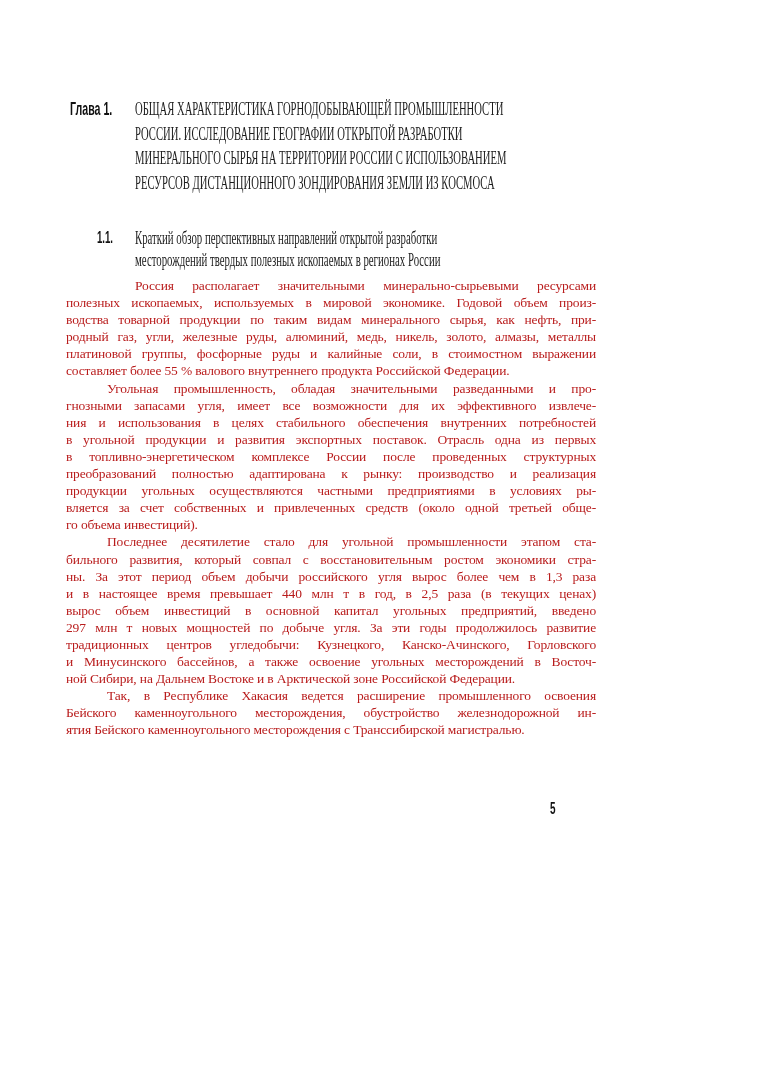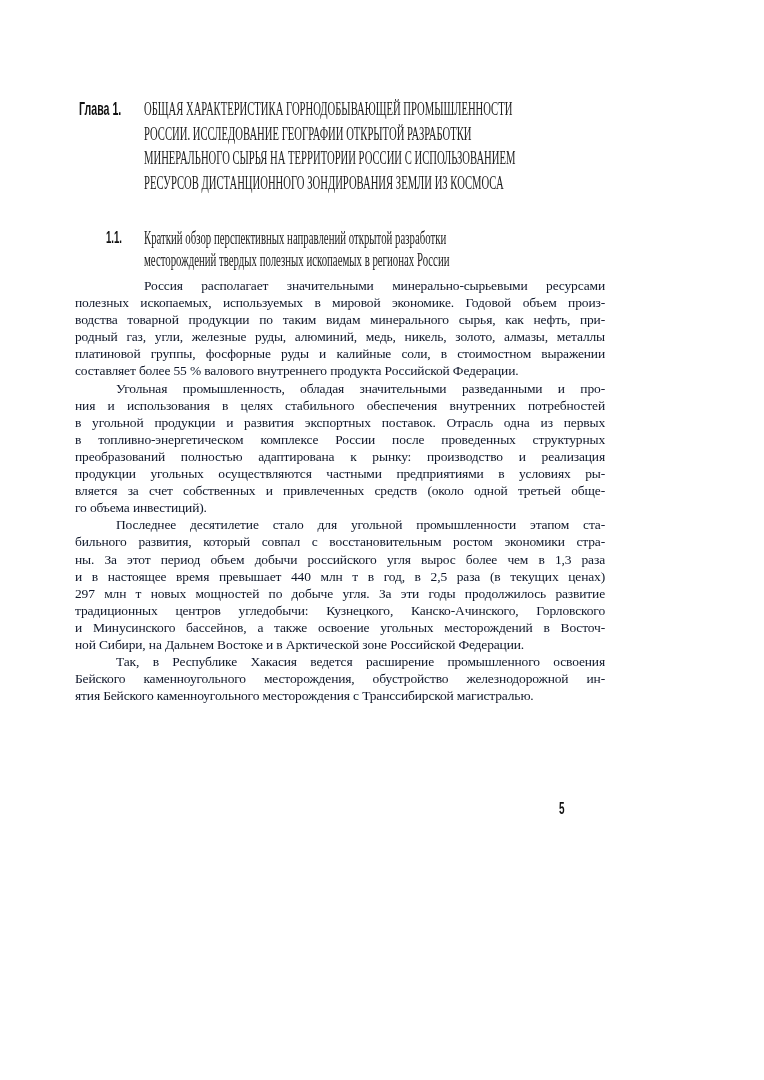--- a/index.html
+++ b/index.html
@@ -8,21 +8,20 @@
     background: #ffffff;
   }
   .sheet {
     position: relative;
     width: 668px;
     height: 1080px;
     background: #ffffff;
     overflow: hidden;
     font-family: "Liberation Serif", serif;
     color: #1c1c1c;
-    margin-left: 9px;
   }
   
   .cond {
     font-family: "Liberation Sans", sans-serif;
     font-weight: bold;
     color: #111111;
     white-space: nowrap;
     transform-origin: 0 0;
   }
   .chapter-label {
@@ -66,21 +65,21 @@
     white-space: nowrap;
   }
   .body-text {
     position: absolute;
     left: 66px;
     top: 277px;
     width: 530px;
     font-size: 13.5px;
     line-height: 17.1px;
     letter-spacing: -0.15px;
-    color: #0f172a;
+    color: #b91c1c;
   }
   .bline {
     text-align: justify;
     text-align-last: justify;
     white-space: normal;
   }
   .bline.last {
     text-align-last: left;
   }
   .para > .bline:first-child {
@@ -123,33 +122,35 @@
     <div class="para deep">
         <div class="bline">Россия располагает значительными минерально-сырьевыми ресурсами</div>
         <div class="bline">полезных ископаемых, используемых в мировой экономике. Годовой объем произ-</div>
         <div class="bline">водства товарной продукции по таким видам минерального сырья, как нефть, при-</div>
         <div class="bline">родный газ, угли, железные руды, алюминий, медь, никель, золото, алмазы, металлы</div>
         <div class="bline">платиновой группы, фосфорные руды и калийные соли, в стоимостном выражении</div>
         <div class="bline last">составляет более 55 % валового внутреннего продукта Российской Федерации.</div>
       </div>
     <div class="para">
         <div class="bline">Угольная промышленность, обладая значительными разведанными и про-</div>
+        <div class="bline">гнозными запасами угля, имеет все возможности для их эффективного извлече-</div>
         <div class="bline">ния и использования в целях стабильного обеспечения внутренних потребностей</div>
         <div class="bline">в угольной продукции и развития экспортных поставок. Отрасль одна из первых</div>
         <div class="bline">в топливно-энергетическом комплексе России после проведенных структурных</div>
         <div class="bline">преобразований полностью адаптирована к рынку: производство и реализация</div>
         <div class="bline">продукции угольных осуществляются частными предприятиями в условиях ры-</div>
         <div class="bline">вляется за счет собственных и привлеченных средств (около одной третьей обще-</div>
         <div class="bline last">го объема инвестиций).</div>
       </div>
     <div class="para">
         <div class="bline">Последнее десятилетие стало для угольной промышленности этапом ста-</div>
         <div class="bline">бильного развития, который совпал с восстановительным ростом экономики стра-</div>
         <div class="bline">ны. За этот период объем добычи российского угля вырос более чем в 1,3 раза</div>
         <div class="bline">и в настоящее время превышает 440 млн т в год, в 2,5 раза (в текущих ценах)</div>
+        <div class="bline">вырос объем инвестиций в основной капитал угольных предприятий, введено</div>
         <div class="bline">297 млн т новых мощностей по добыче угля. За эти годы продолжилось развитие</div>
         <div class="bline">традиционных центров угледобычи: Кузнецкого, Канско-Ачинского, Горловского</div>
         <div class="bline">и Минусинского бассейнов, а также освоение угольных месторождений в Восточ-</div>
         <div class="bline last">ной Сибири, на Дальнем Востоке и в Арктической зоне Российской Федерации.</div>
       </div>
     <div class="para">
         <div class="bline">Так, в Республике Хакасия ведется расширение промышленного освоения</div>
         <div class="bline">Бейского каменноугольного месторождения, обустройство железнодорожной ин-</div>
         <div class="bline last">ятия Бейского каменноугольного месторождения с Транссибирской магистралью.</div>
       </div>

